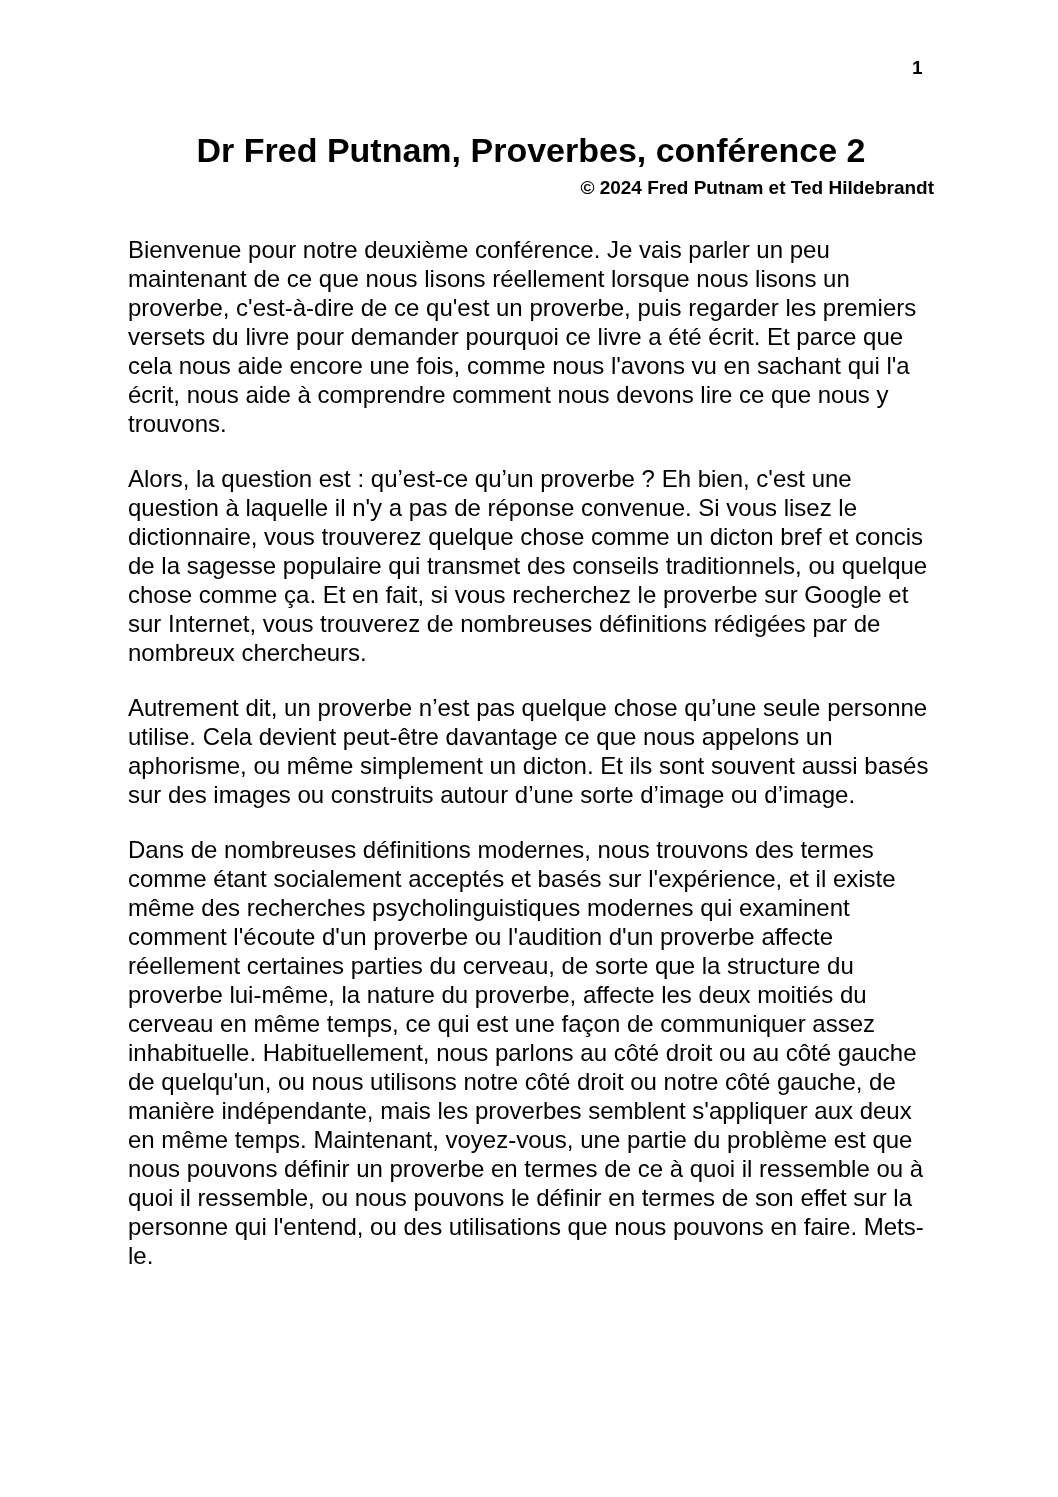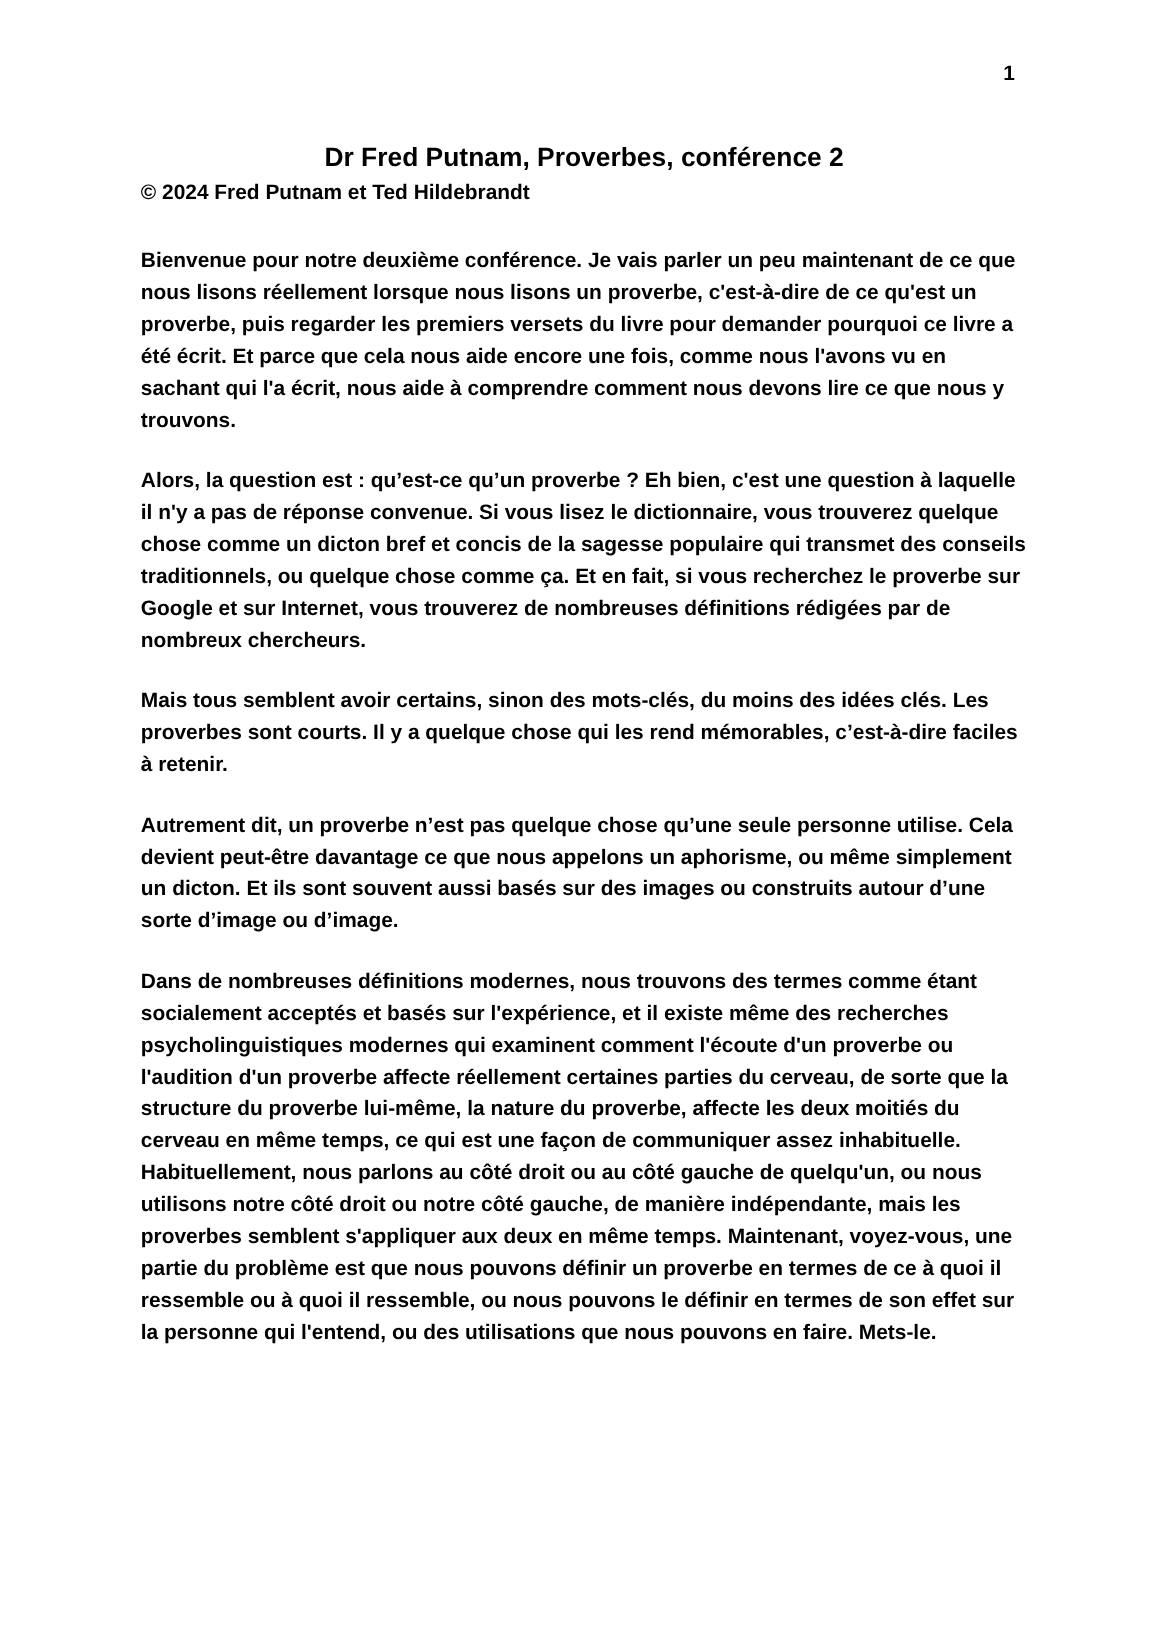--- a/index.html
+++ b/index.html
@@ -28,58 +28,56 @@
   }
   .content {
     position: absolute;
     left: 128px;
     top: 130px;
     width: 806px;
   }
   .doc-title {
     margin: 0;
     text-align: center;
-    font-size: 24px;
+    font-size: 34px;
     font-weight: 700;
     line-height: 1.2;
   }
   .doc-subtitle {
     margin: 5px 0 0 0;
-    text-align: left;
+    text-align: right;
     font-size: 19px;
     font-weight: 700;
     line-height: 1.3;
   }
   .body-text {
     margin-top: 35px;
   }
   .body-text p {
     margin: 0 0 26px 0;
-    font-size: 19px;
+    font-size: 24px;
     line-height: 29px;
     text-align: left;
-    font-weight: bold;
   }
 </style>
 </head>
 <body>
 
 <div class="page">
 
   <div class="page-number">1</div>
 
   <div class="content">
 
     <h1 class="doc-title">Dr Fred Putnam, Proverbes, conférence 2</h1>
 
     <div class="doc-subtitle">© 2024 Fred Putnam et Ted Hildebrandt</div>
 
     <div class="body-text">
       <p>Bienvenue pour notre deuxième conférence. Je vais parler un peu maintenant de ce que nous lisons réellement lorsque nous lisons un proverbe, c'est-à-dire de ce qu'est un proverbe, puis regarder les premiers versets du livre pour demander pourquoi ce livre a été écrit. Et parce que cela nous aide encore une fois, comme nous l'avons vu en sachant qui l'a écrit, nous aide à comprendre comment nous devons lire ce que nous y trouvons.</p>
       <p>Alors, la question est : qu’est-ce qu’un proverbe ? Eh bien, c'est une question à laquelle il n'y a pas de réponse convenue. Si vous lisez le dictionnaire, vous trouverez quelque chose comme un dicton bref et concis de la sagesse populaire qui transmet des conseils traditionnels, ou quelque chose comme ça. Et en fait, si vous recherchez le proverbe sur Google et sur Internet, vous trouverez de nombreuses définitions rédigées par de nombreux chercheurs.</p>
-      <p>Mais tous semblent avoir certains, sinon des mots-clés, du moins des idées clés. Les proverbes sont courts. Il y a quelque chose qui les rend mémorables, c’est-à-dire faciles à retenir.</p>
       <p>Autrement dit, un proverbe n’est pas quelque chose qu’une seule personne utilise. Cela devient peut-être davantage ce que nous appelons un aphorisme, ou même simplement un dicton. Et ils sont souvent aussi basés sur des images ou construits autour d’une sorte d’image ou d’image.</p>
       <p>Dans de nombreuses définitions modernes, nous trouvons des termes comme étant socialement acceptés et basés sur l'expérience, et il existe même des recherches psycholinguistiques modernes qui examinent comment l'écoute d'un proverbe ou l'audition d'un proverbe affecte réellement certaines parties du cerveau, de sorte que la structure du proverbe lui-même, la nature du proverbe, affecte les deux moitiés du cerveau en même temps, ce qui est une façon de communiquer assez inhabituelle. Habituellement, nous parlons au côté droit ou au côté gauche de quelqu'un, ou nous utilisons notre côté droit ou notre côté gauche, de manière indépendante, mais les proverbes semblent s'appliquer aux deux en même temps. Maintenant, voyez-vous, une partie du problème est que nous pouvons définir un proverbe en termes de ce à quoi il ressemble ou à quoi il ressemble, ou nous pouvons le définir en termes de son effet sur la personne qui l'entend, ou des utilisations que nous pouvons en faire. Mets-le.</p>
     </div>
 
   </div>
 
 </div>
 
 </body></html>

